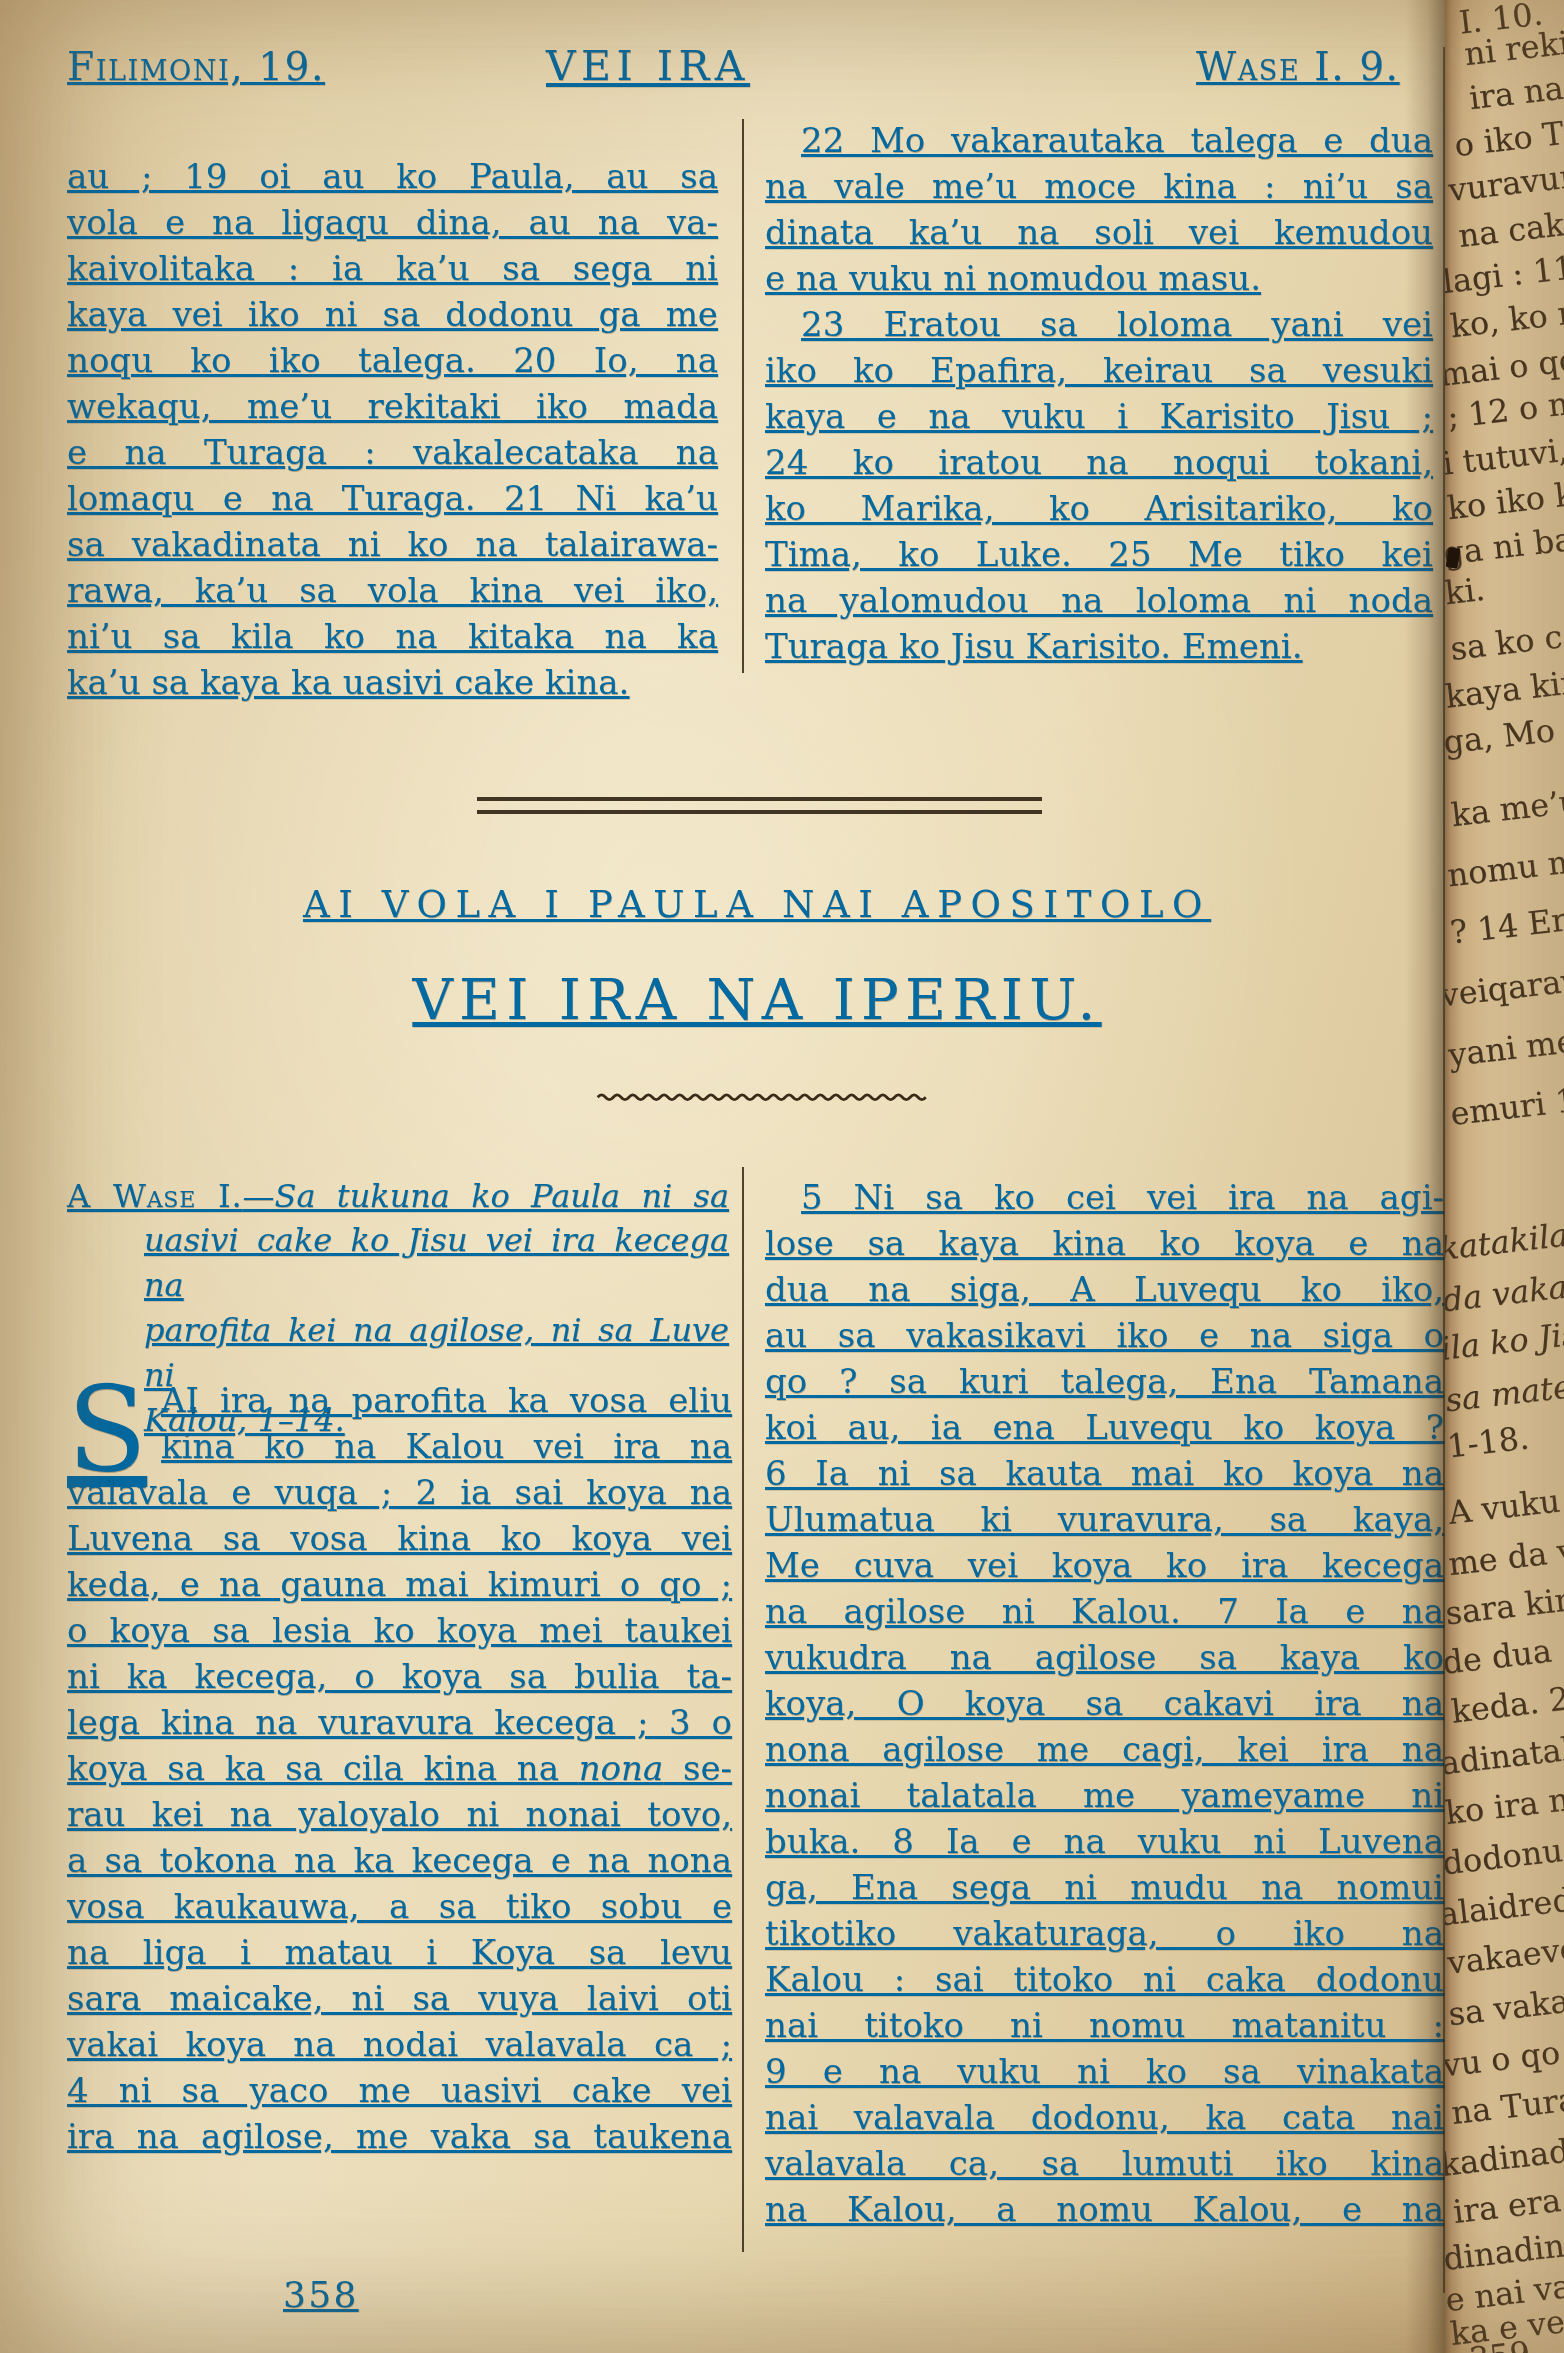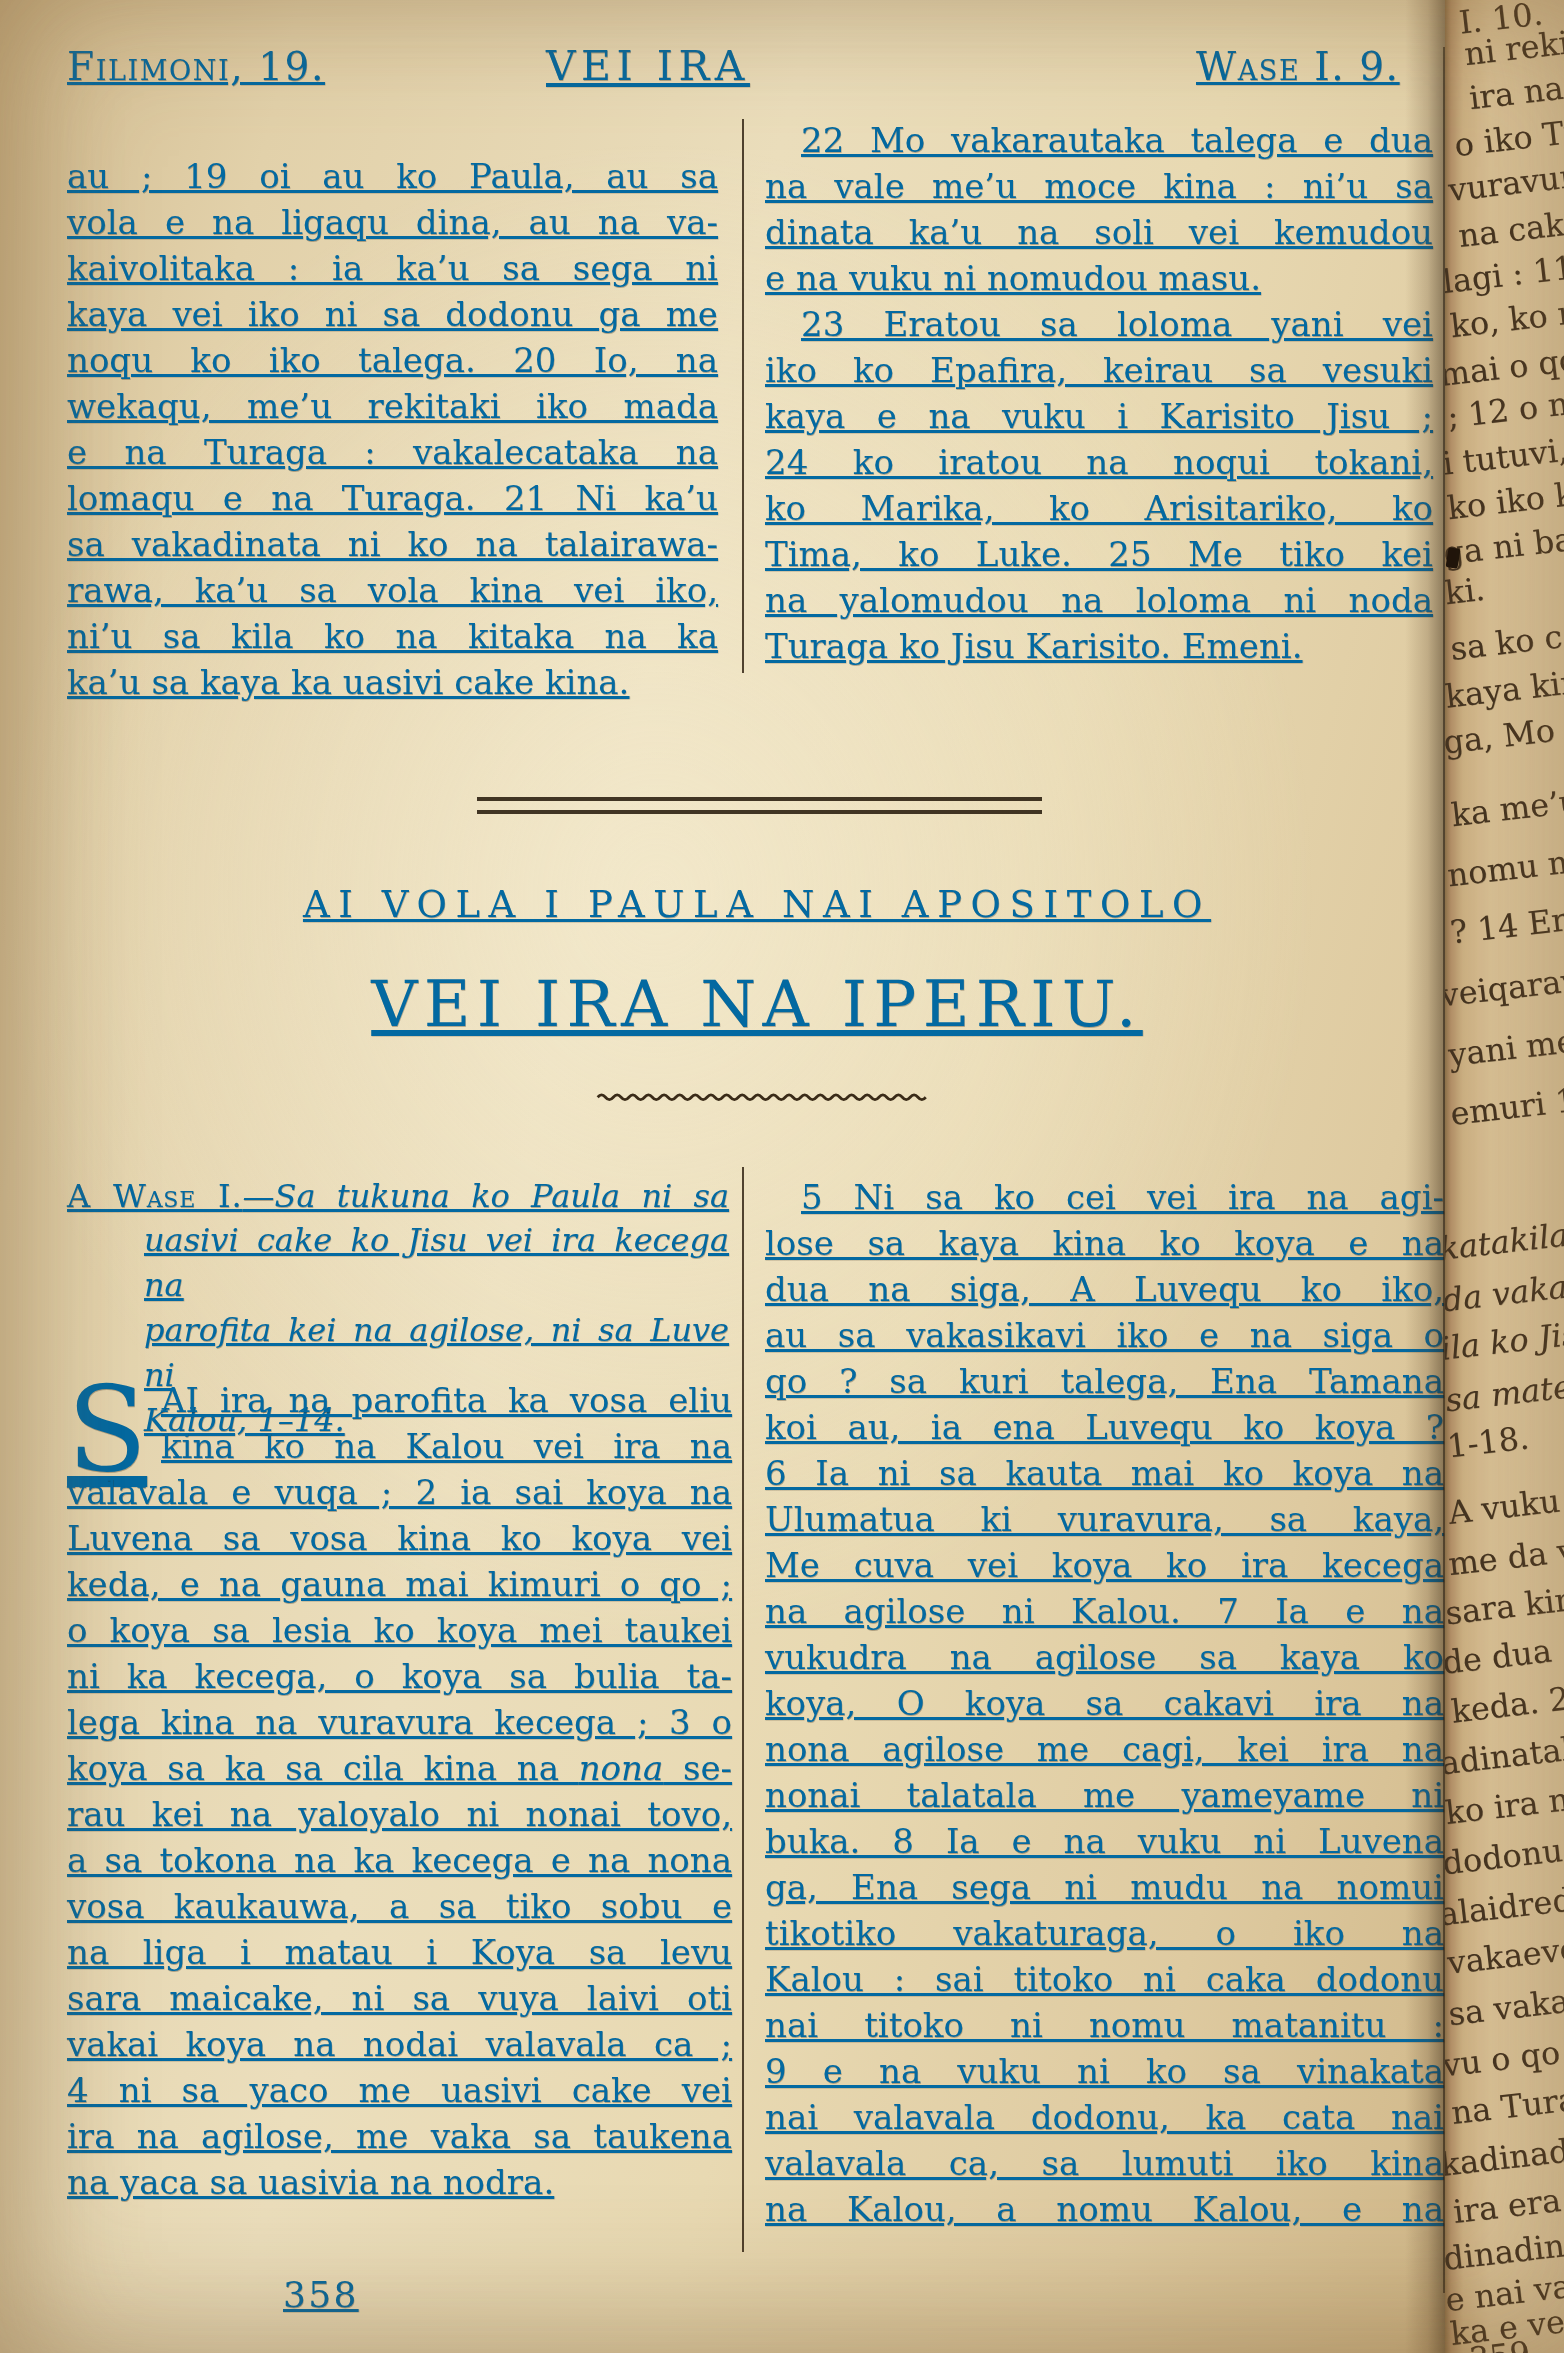--- a/index.html
+++ b/index.html
@@ -27,21 +27,21 @@
   .tl.end{text-align-last:left;}
   .tl.pind{text-indent:36px;}
   .tl.ind{padding-left:94px;}
   .tl i{font-style:italic;}
   
   .vrule{position:absolute;width:2.3px;background:rgba(52,38,21,.85);}
   #double-rule{height:9.4px;border-top:4.7px solid rgba(46,33,18,.9);border-bottom:4.7px solid rgba(46,33,18,.9);}
   
   .title-line{left:73px;width:1368px;text-align:center;}
   #title1{font-size:37px;letter-spacing:8.6px;}
-  #title2{font-size:64px;letter-spacing:6.3px;}
+  #title2{font-size:56px;letter-spacing:6.3px;}
   
   #summary{left:67px;top:1174px;width:662px;font-size:32px;font-style:italic;}
   #summary .tl{font-size:32px;line-height:45px;}
   .tl.hang{padding-left:77px;}
   .scaps{font-style:normal;font-variant:small-caps;letter-spacing:0.8px;}
   
   #dropcap{left:67px;top:1371px;font-size:117px;line-height:117px;}
   
   #pageno{font-size:36px;letter-spacing:2.3px;}
   
@@ -124,21 +124,20 @@
     <div class="tl">lega kina na vuravura kecega ; 3 o</div>
     <div class="tl">koya sa ka sa cila kina na <i>nona</i> se-</div>
     <div class="tl">rau kei na yaloyalo ni nonai tovo,</div>
     <div class="tl">a sa tokona na ka kecega e na nona</div>
     <div class="tl">vosa kaukauwa, a sa tiko sobu e</div>
     <div class="tl">na liga i matau i Koya sa levu</div>
     <div class="tl">sara maicake, ni sa vuya laivi oti</div>
     <div class="tl">vakai koya na nodai valavala ca ;</div>
     <div class="tl">4 ni sa yaco me uasivi cake vei</div>
     <div class="tl">ira na agilose, me vaka sa taukena</div>
-    <div class="tl end">na yaca sa uasivia na nodra.</div>
   </div>
 <div class="vrule" style="left:742px;top:1167px;height:1085px;"></div>
 <div class="col ink" style="left:765px;top:1174px;width:679px;">
     <div class="tl pind">5 Ni sa ko cei vei ira na agi-</div>
     <div class="tl">lose sa kaya kina ko koya e na</div>
     <div class="tl">dua na siga, A Luvequ ko iko,</div>
     <div class="tl">au sa vakasikavi iko e na siga o</div>
     <div class="tl">qo ? sa kuri talega, Ena Tamana</div>
     <div class="tl">koi au, ia ena Luvequ ko koya ?</div>
     <div class="tl">6 Ia ni sa kauta mai ko koya na</div>

